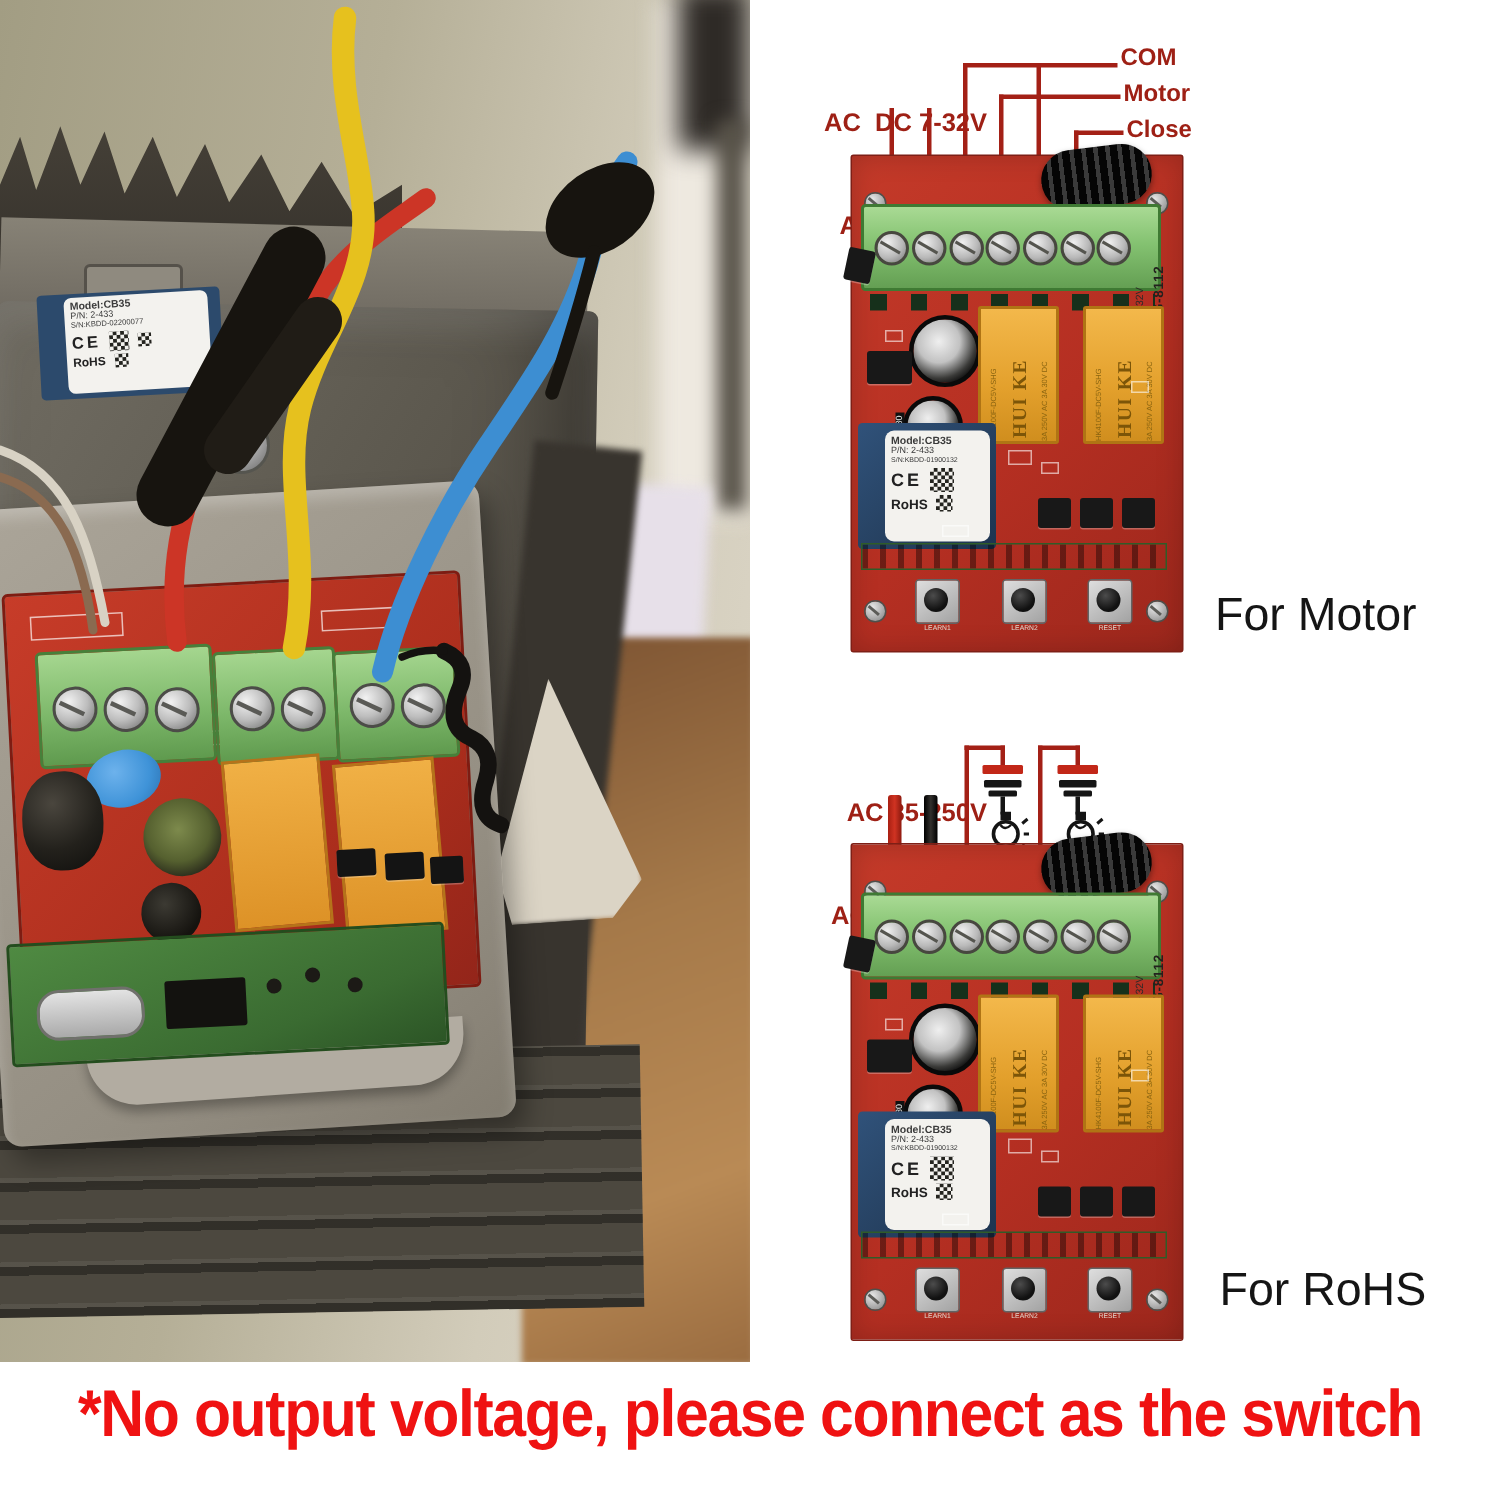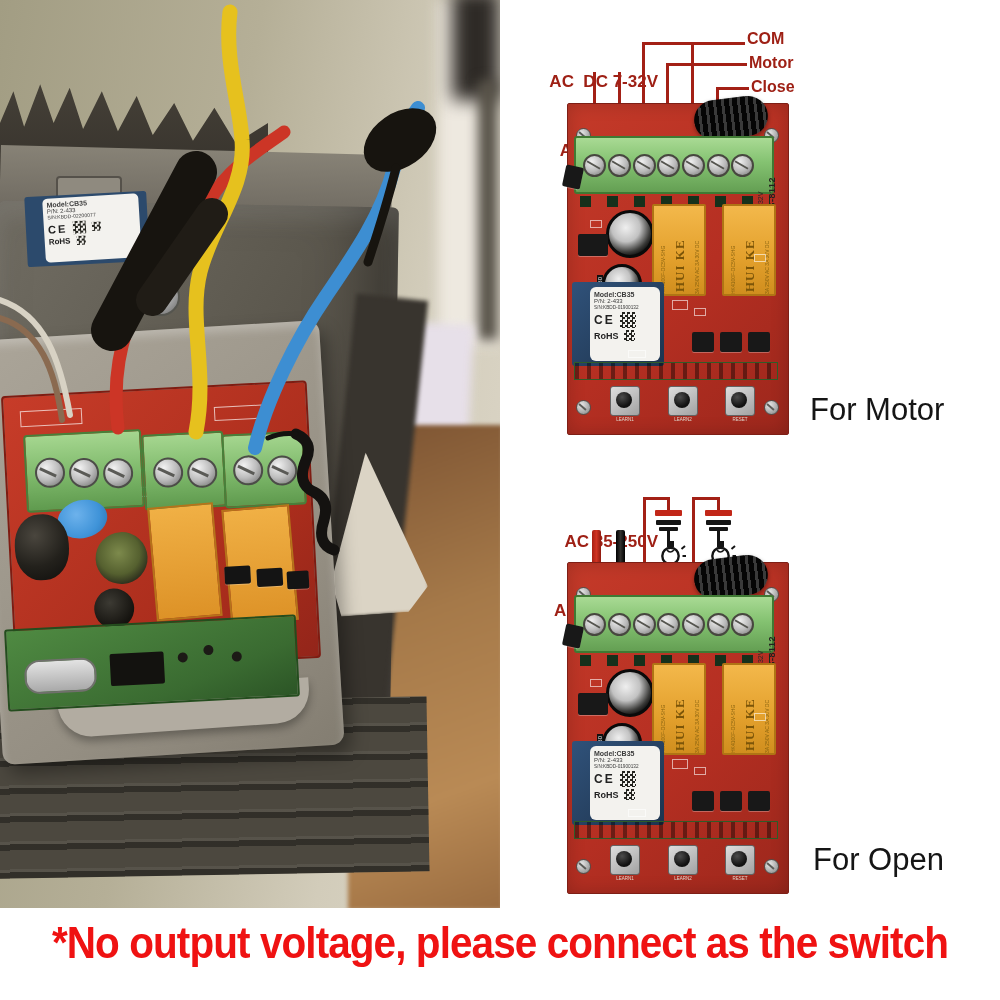--- a/index.html
+++ b/index.html
@@ -425,16 +425,16 @@
     <div class="pushbtn pb2">
       <span class="bcap"></span>
       <span class="blab">LEARN2</span>
     </div>
     <div class="pushbtn pb3">
       <span class="bcap"></span>
       <span class="blab">RESET</span>
     </div>
   </div>
 </div>
-  <div class="caption" style="left:813px;top:842px">For Open</div>
+  <div class="caption" style="left:813px;top:842px">For RoHS</div>
 
   <div class="note">*No output voltage, please connect as the switch</div>
 </div>
 
 </body></html>

